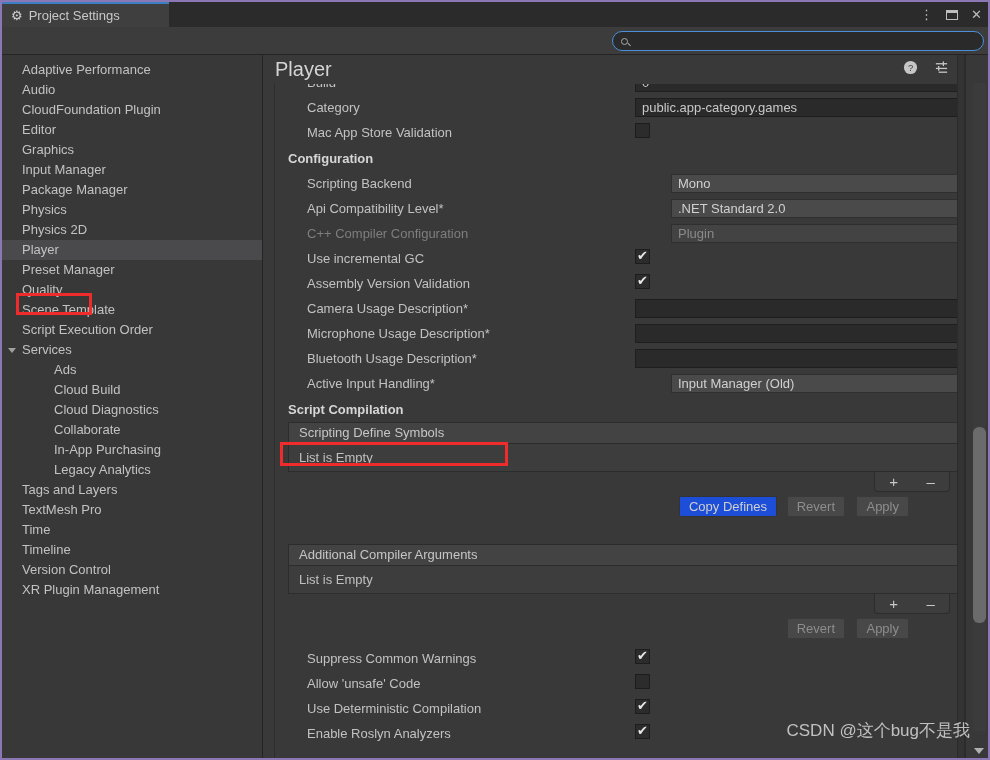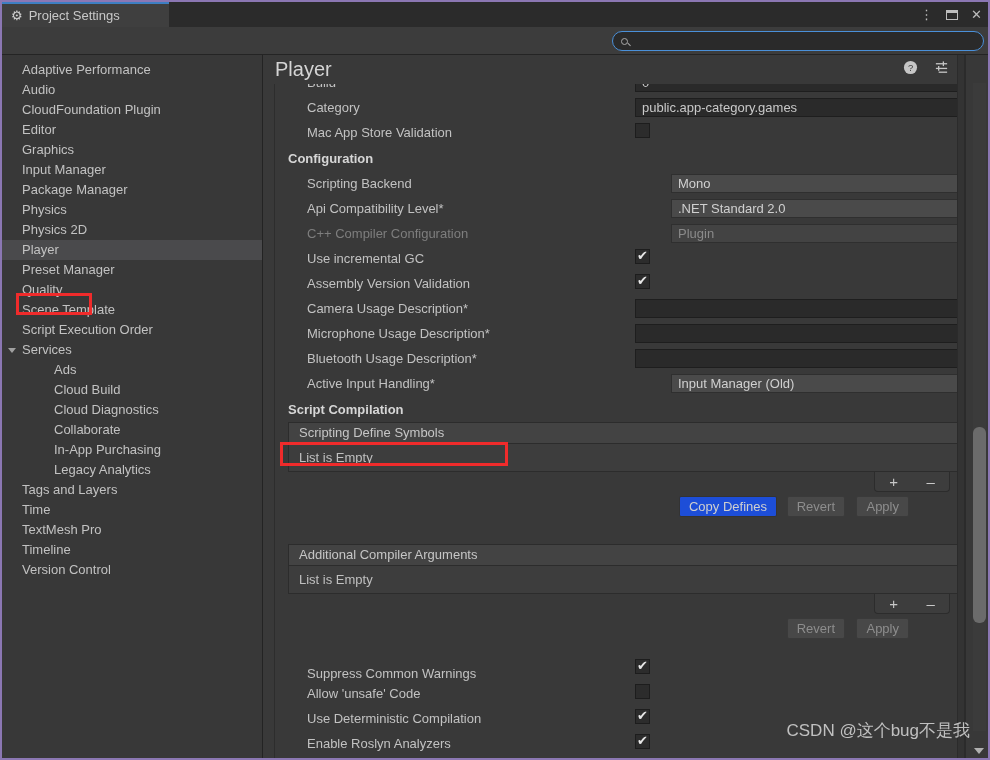--- a/index.html
+++ b/index.html
@@ -276,24 +276,25 @@
         <div class="side-item"><span>Scene Template</span></div>
         <div class="side-item"><span>Script Execution Order</span></div>
         <div class="side-item"><span class="arrow open"></span><span>Services</span></div>
         <div class="side-item child"><span>Ads</span></div>
         <div class="side-item child"><span>Cloud Build</span></div>
         <div class="side-item child"><span>Cloud Diagnostics</span></div>
         <div class="side-item child"><span>Collaborate</span></div>
         <div class="side-item child"><span>In-App Purchasing</span></div>
         <div class="side-item child"><span>Legacy Analytics</span></div>
         <div class="side-item"><span>Tags and Layers</span></div>
+        <div class="side-item"><span>TextMesh Pro</span></div>
         <div class="side-item"><span>Time</span></div>
-        <div class="side-item"><span>TextMesh Pro</span></div>
         <div class="side-item"><span>Timeline</span></div>
         <div class="side-item"><span>Version Control</span></div>
+        <div class="side-item"><span>XR Plugin Management</span></div>
       </div>
     <div class="highlight-box" id="hl-player"></div>
   </div>
 
   <div class="main">
     <div class="panel-header">
       <div class="panel-title">Player</div>
       <div class="panel-header-icons">
         <svg class="ic" viewBox="0 0 16 16">
           <circle cx="8" cy="8" r="7" fill="#c6c6c6"></circle>
@@ -424,21 +425,21 @@
               <span>+</span>
               <span>–</span>
             </div>
           </div>
           <div class="btnrow">
             <div class="minibtn ghost" style="right:113px;">Revert</div>
             <div class="minibtn ghost" style="right:49px;">Apply</div>
           </div>
         </div>
 
-        <div class="row" style="margin-top:14px;align-items:flex-end;">
+        <div class="row" style="margin-top:4px;">
           <div class="lbl">Suppress Common Warnings</div>
           <div class="cbox checked"></div>
         </div>
         <div class="row">
           <div class="lbl">Allow 'unsafe' Code</div>
           <div class="cbox"></div>
         </div>
         <div class="row">
           <div class="lbl">Use Deterministic Compilation</div>
           <div class="cbox checked"></div>

